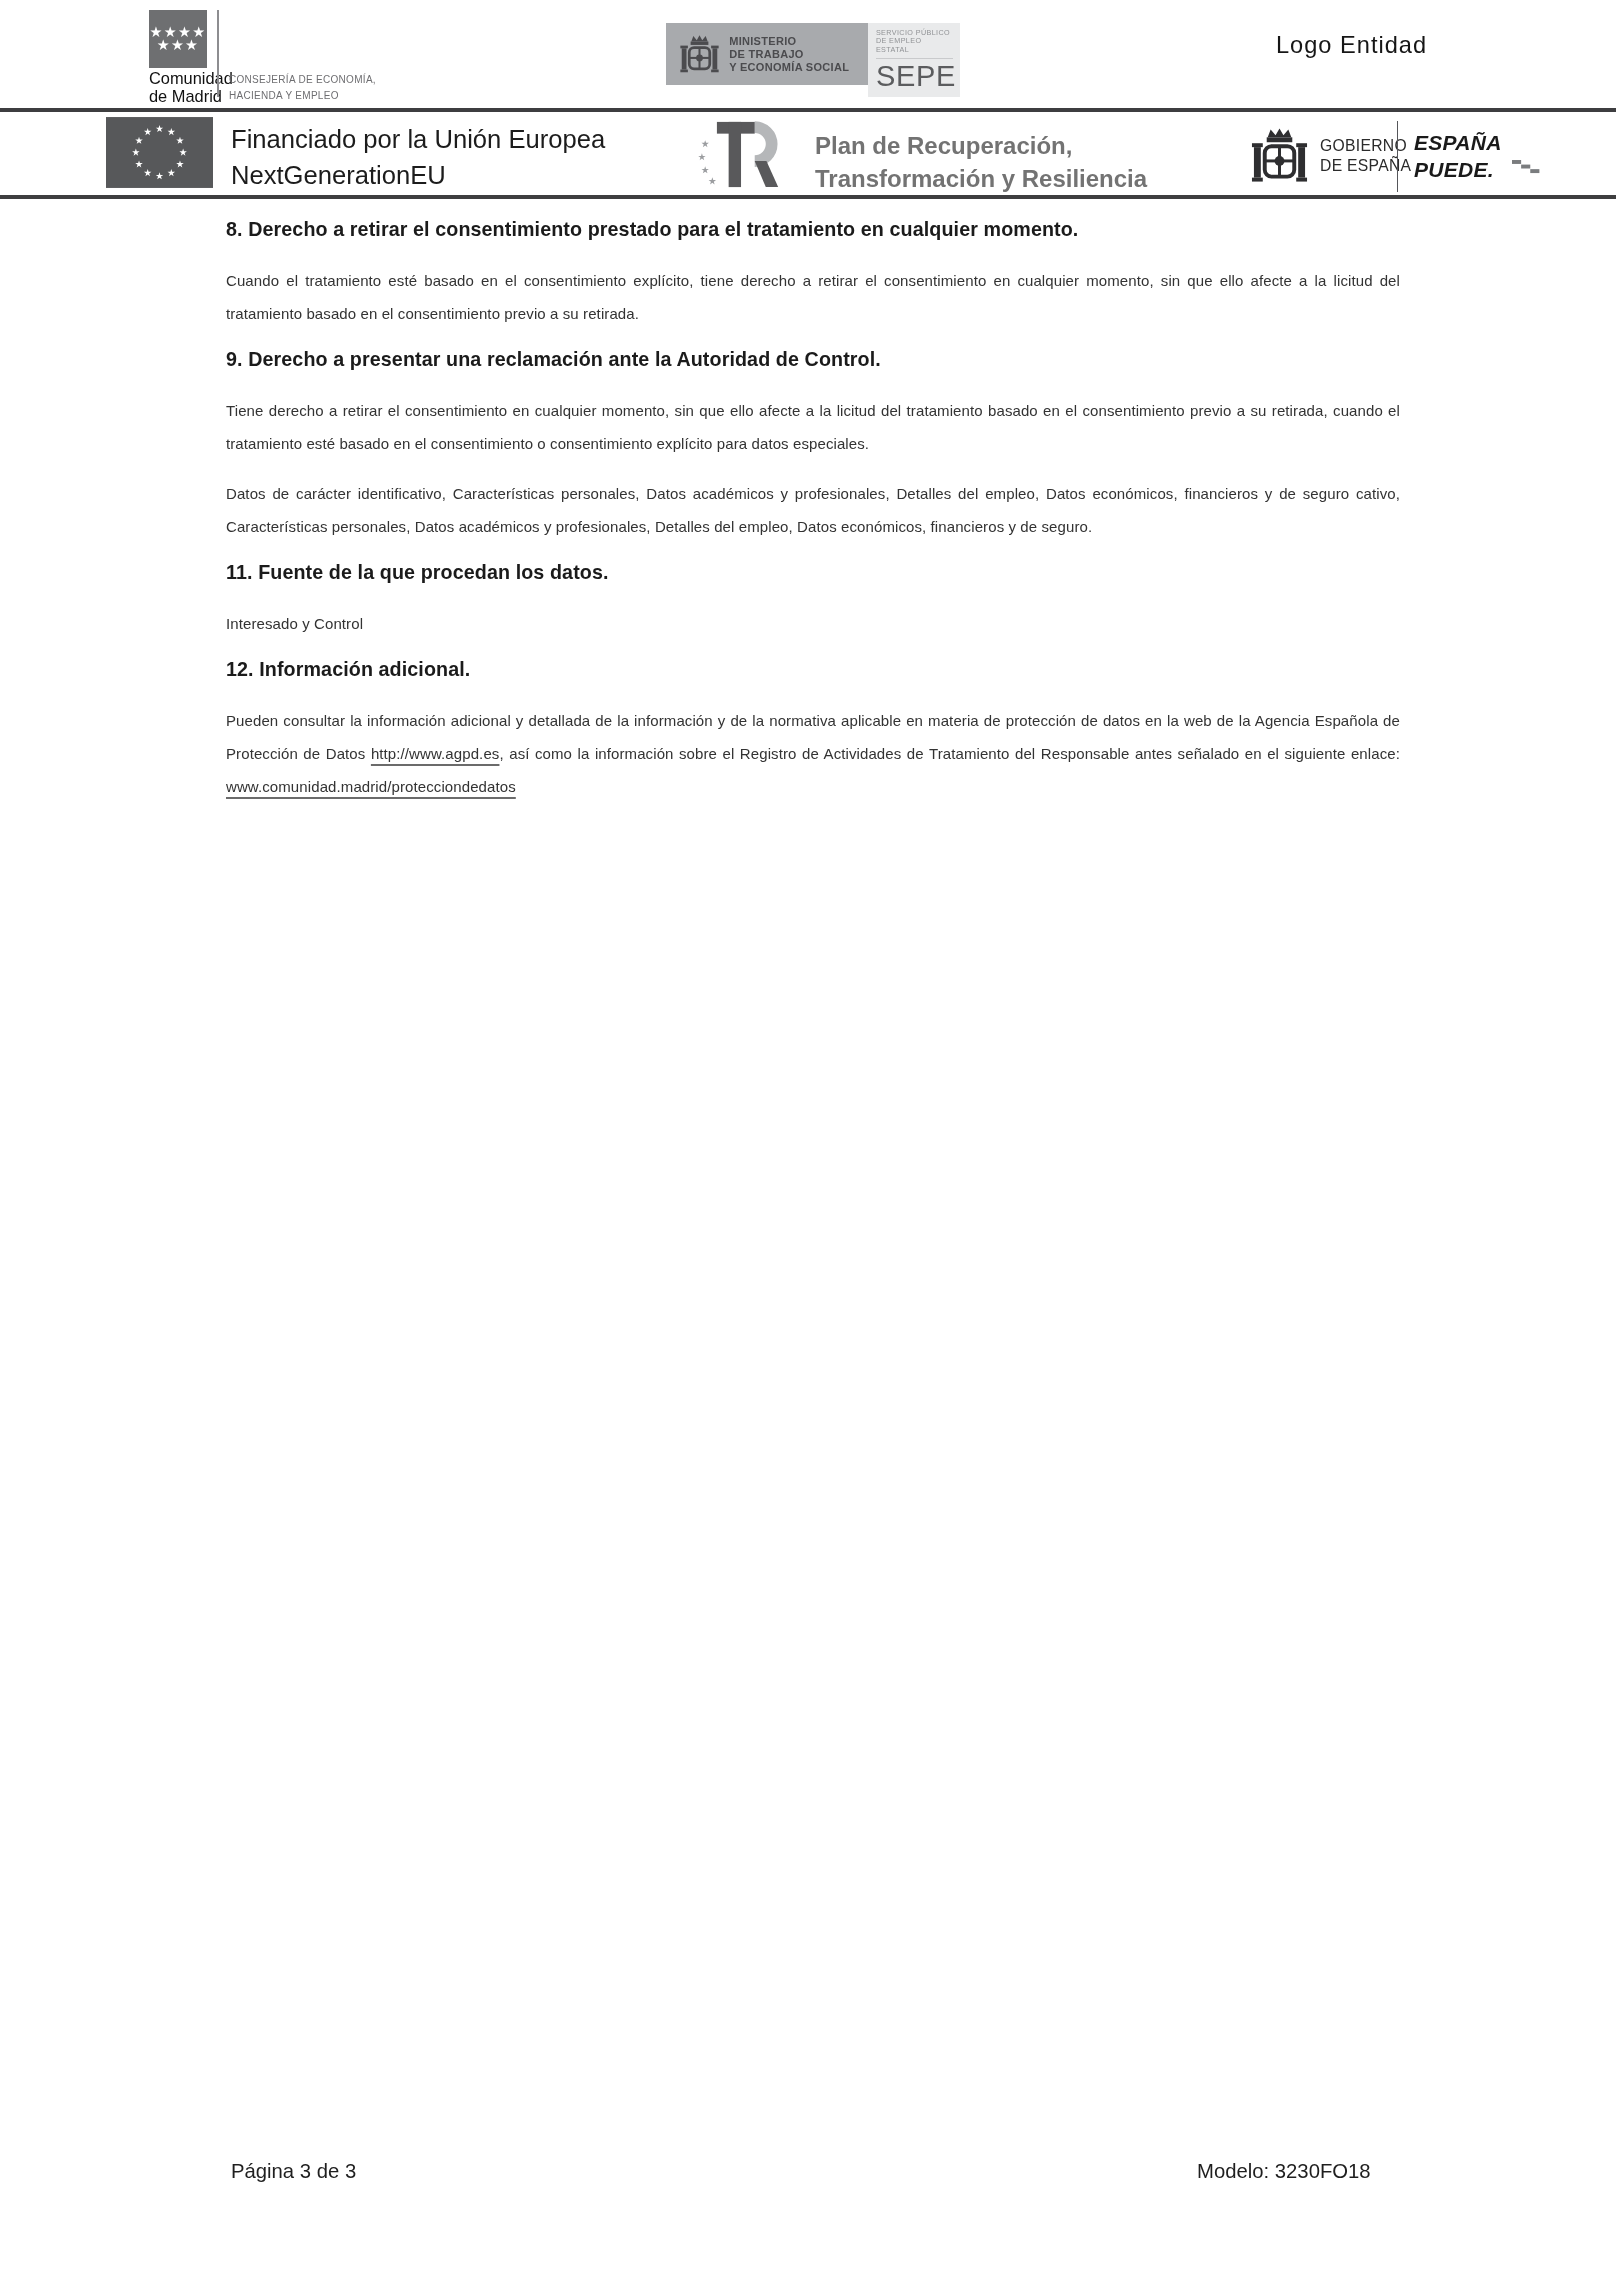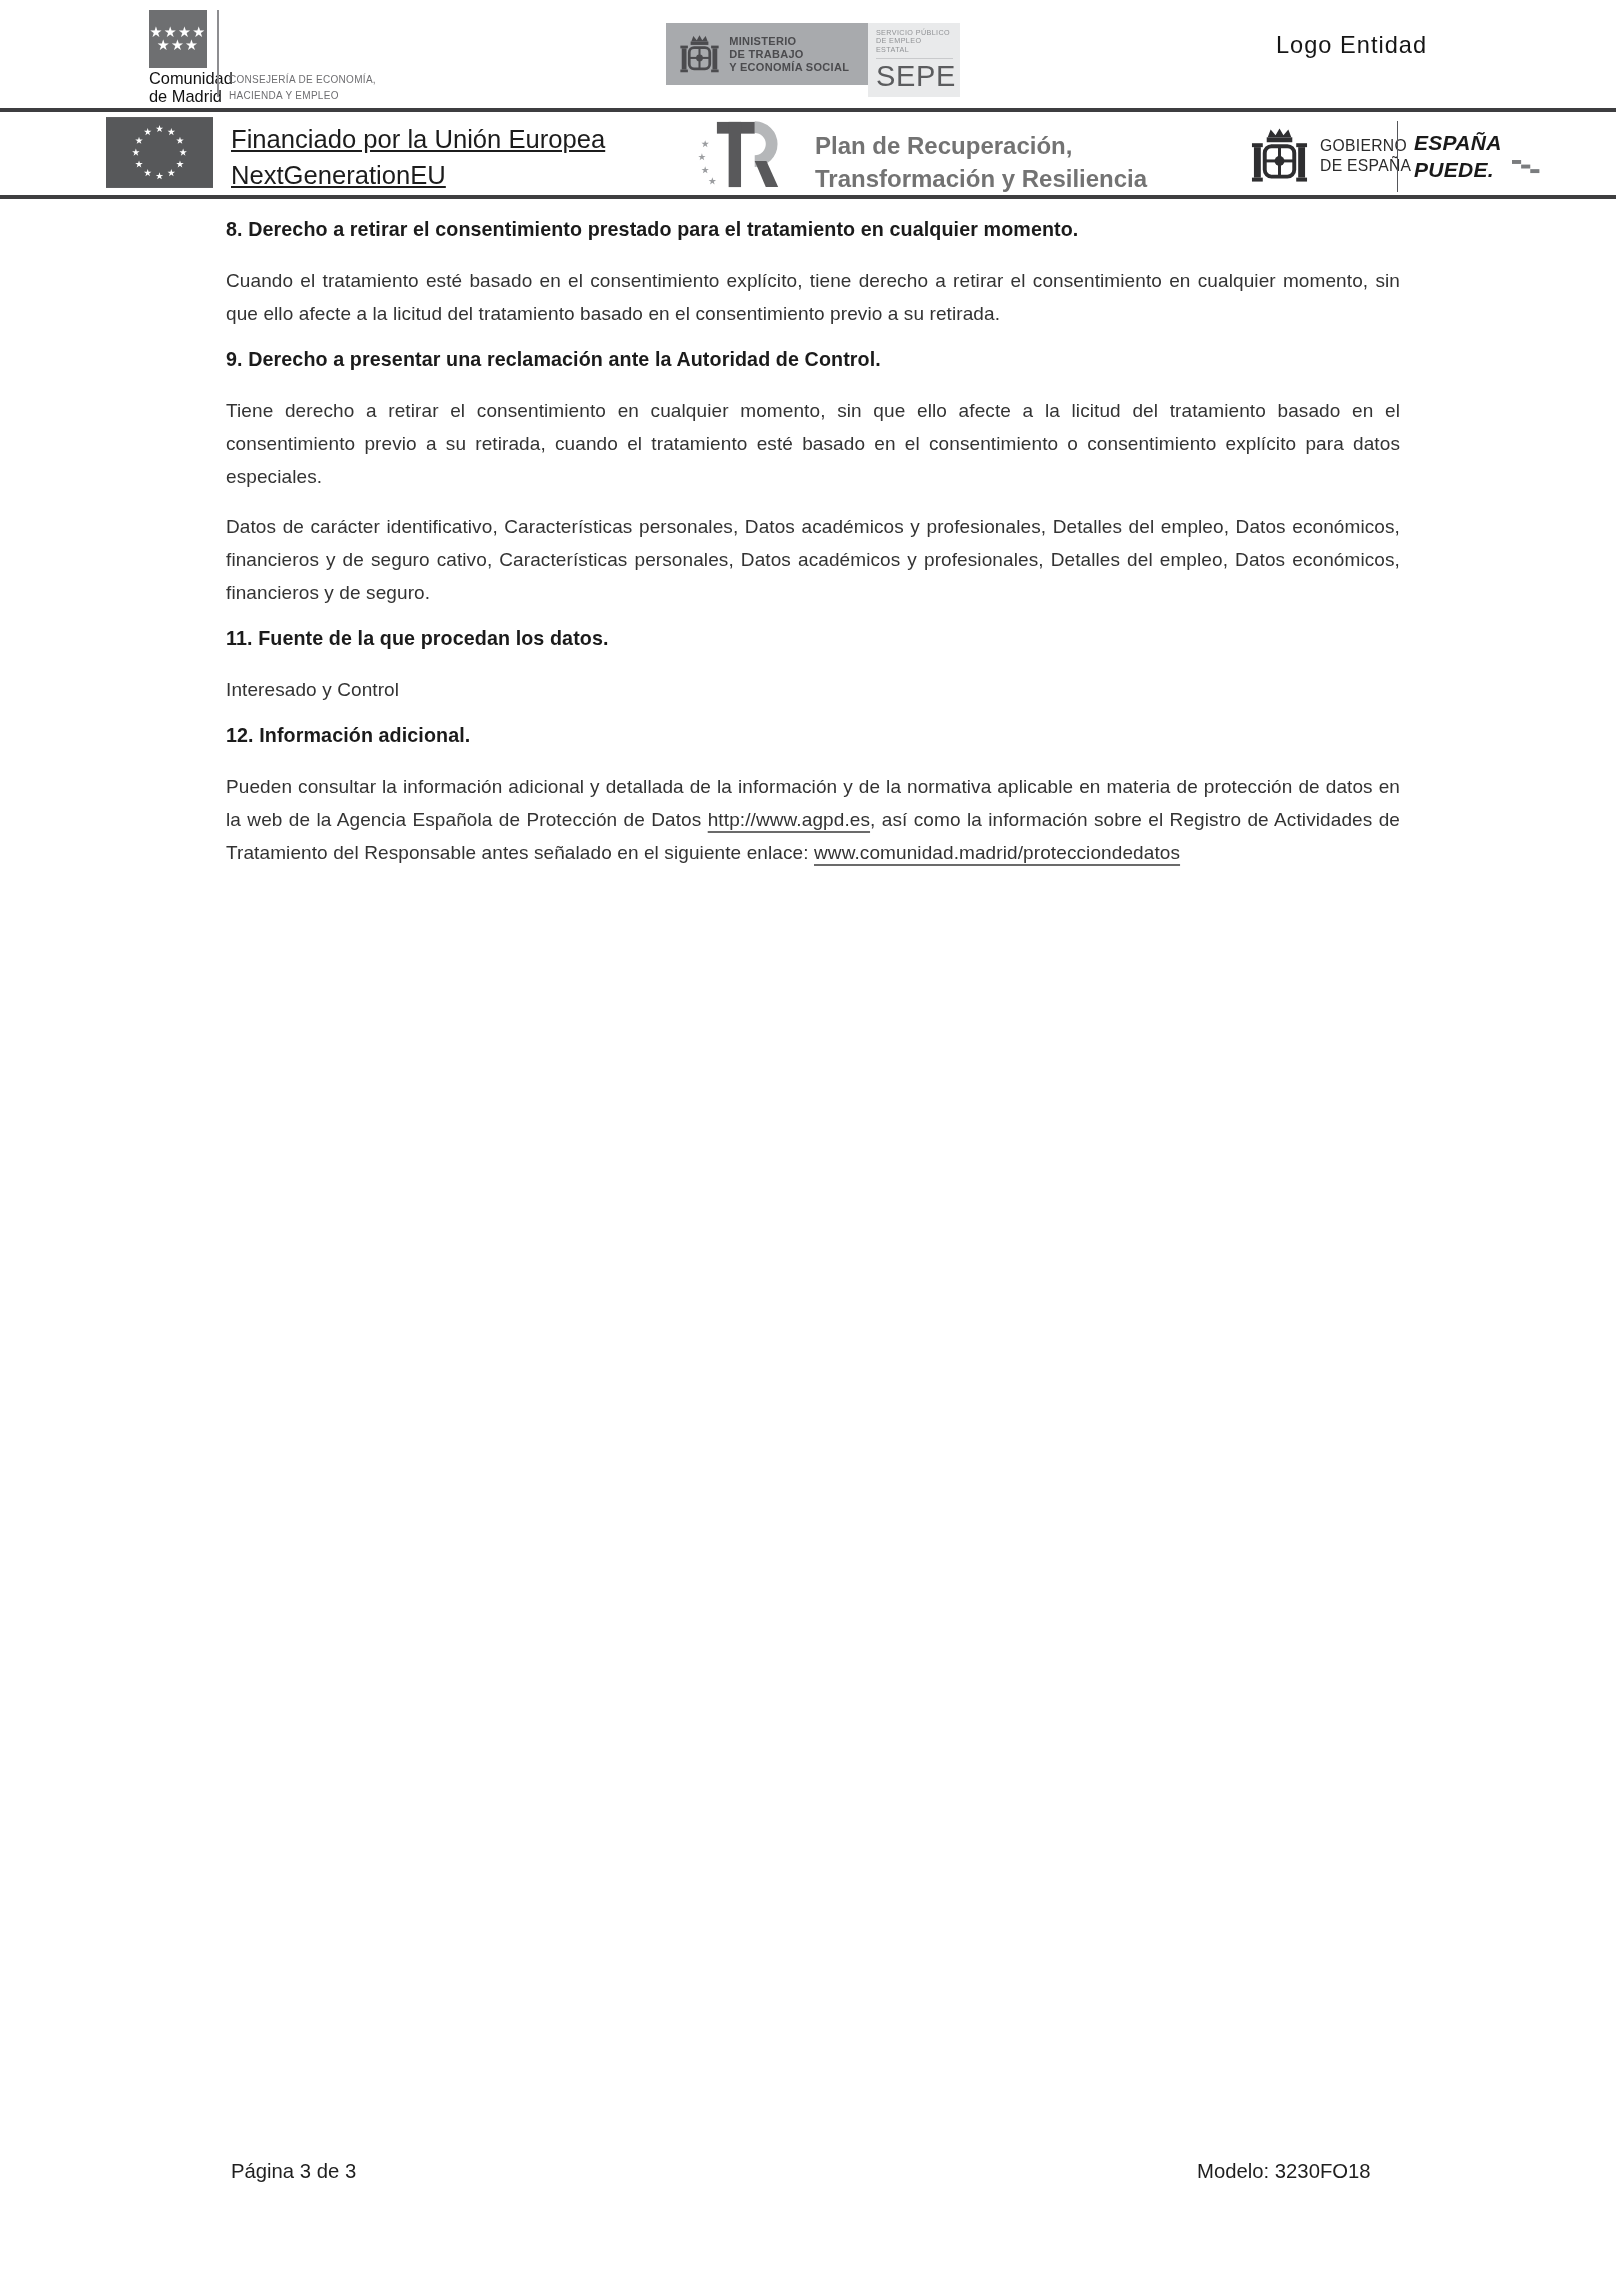--- a/index.html
+++ b/index.html
@@ -54,21 +54,21 @@
   }
 
   .rule { position: absolute; left: 0; width: 1617px; height: 3.9px; background: #3e3e40; }
   .rule-1 { top: 108px; }
   .rule-2 { top: 195px; }
 
   
   .eu-flag { position: absolute; left: 106px; top: 117px; }
   .eu-text {
     position: absolute; left: 231px; top: 121px;
-    font-size: 25.6px; line-height: 36px; color: #1c1c1c; text-decoration: underline;
+    font-size: 25.6px; line-height: 36px; color: #1c1c1c;
   }
   .tr-logo { position: absolute; left: 697px; top: 118px; }
   .plan-text {
     position: absolute; left: 815px; top: 129px;
     font-size: 24px; line-height: 33px; font-weight: bold; color: #737373;
   }
   .gob-arms { position: absolute; left: 1250px; top: 122px; color: #2e2e30; }
   .gob-text {
     position: absolute; left: 1320px; top: 136px;
     font-size: 15.7px; line-height: 19.7px; color: #2b2b2b; letter-spacing: 0.3px;
@@ -81,21 +81,21 @@
   .espana-puede .puede-line { display: flex; align-items: flex-end; gap: 18px; }
   .stairs-icon { display: inline-block; margin-bottom: 2.6px; }
 
   
   .body-content { position: absolute; left: 226px; top: 217px; width: 1174px; }
   .sec-h {
     font-size: 19.7px; font-weight: bold; line-height: 25px;
     margin: 0 0 22px 0; color: #1b1b1b; letter-spacing: 0.1px;
   }
   .sec-p {
-    font-size: 19px; line-height: 33px; margin: 0 0 17px 0;
+    font-size: 15px; line-height: 33px; margin: 0 0 17px 0;
     text-align: justify; color: #333333; letter-spacing: 0.1px;
   }
   .doc-link {
     color: #333333;
     text-decoration: underline;
     text-decoration-thickness: 2px;
     text-decoration-color: #6b6b6b;
     text-underline-offset: 5.2px;
     cursor: pointer;
   }

